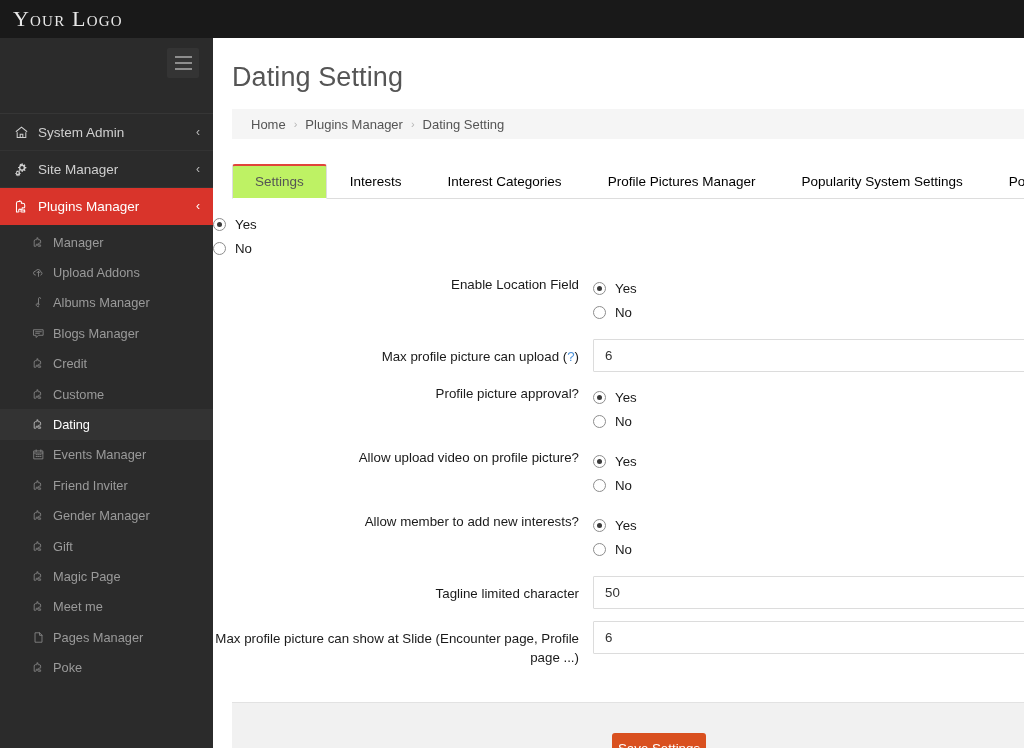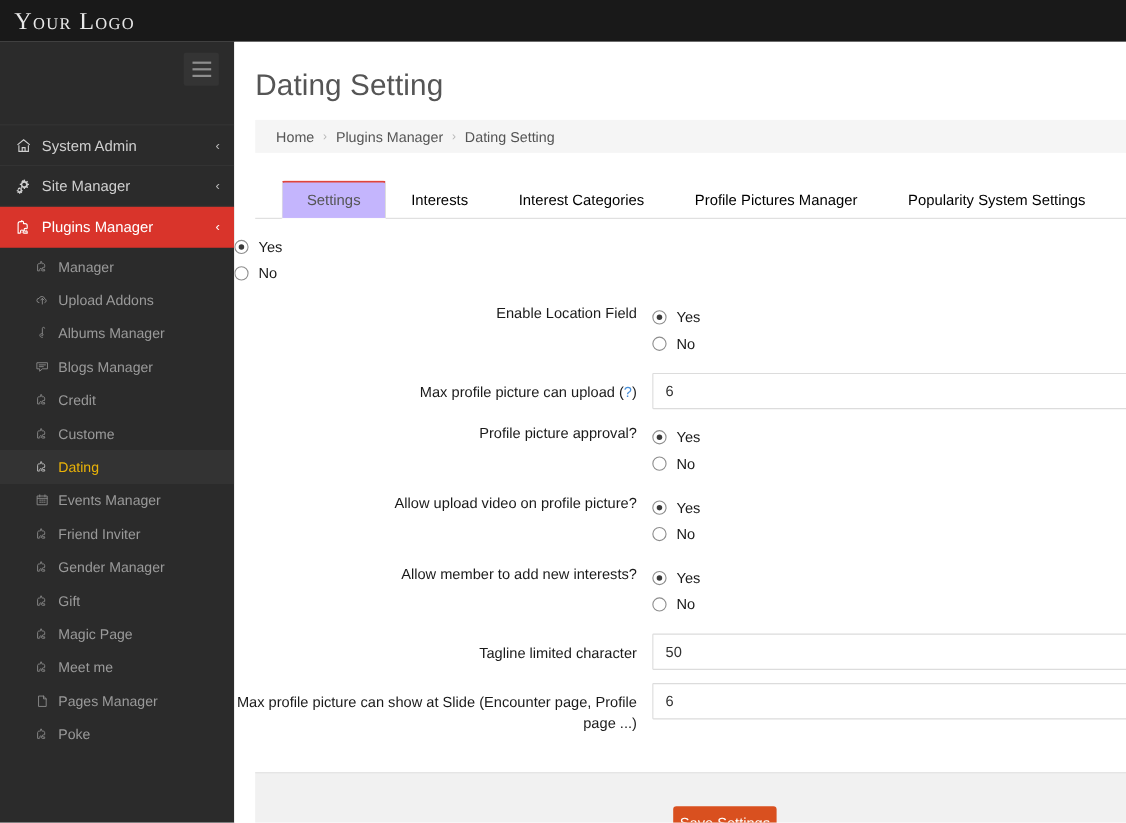--- a/index.html
+++ b/index.html
@@ -90,21 +90,21 @@
     color: #9a9a9a;
     font-size: 12.8px;
     cursor: pointer;
   }
   .sub-item .sub-ico {
     width: 18px; flex: 0 0 18px;
     display: flex; align-items: center;
     color: #8d8d8d;
   }
   .sub-item .sub-label { padding-left: 3px; }
-  .sub-item.active { background: #333333; color: #eab308; text-align: right; }
+  .sub-item.active { background: #333333; color: #ffffff; text-align: right; }
   .sub-item.active .sub-ico { color: #c8c8c8; }
 
   svg.ic { display:block; }
 
   
   .main {
     position: absolute; top: 38px; left: 213px;
     width: 811px; height: 710px;
     background: #ffffff;
     overflow: hidden;
@@ -145,26 +145,25 @@
     padding: 10px 22px 10px 22px;
     cursor: pointer;
     line-height: 1;
     position: relative;
     top: 1px;
     border: 1px solid transparent;
     border-radius: 3px 3px 0 0;
   }
   .tab.active {
     color: #555555;
-    background: #c4b5fd;
+    background: #bef264;
     border-color: #dddddd;
     border-bottom-color: #ffffff;
     border-top: 2px solid #e0443b;
     padding-top: 9px;
-    margin-left: 24px;
   }
 
   
   .form {
     padding-top: 12px;
   }
   .frow {
     display: flex;
     align-items: flex-start;
     margin-bottom: 0;

